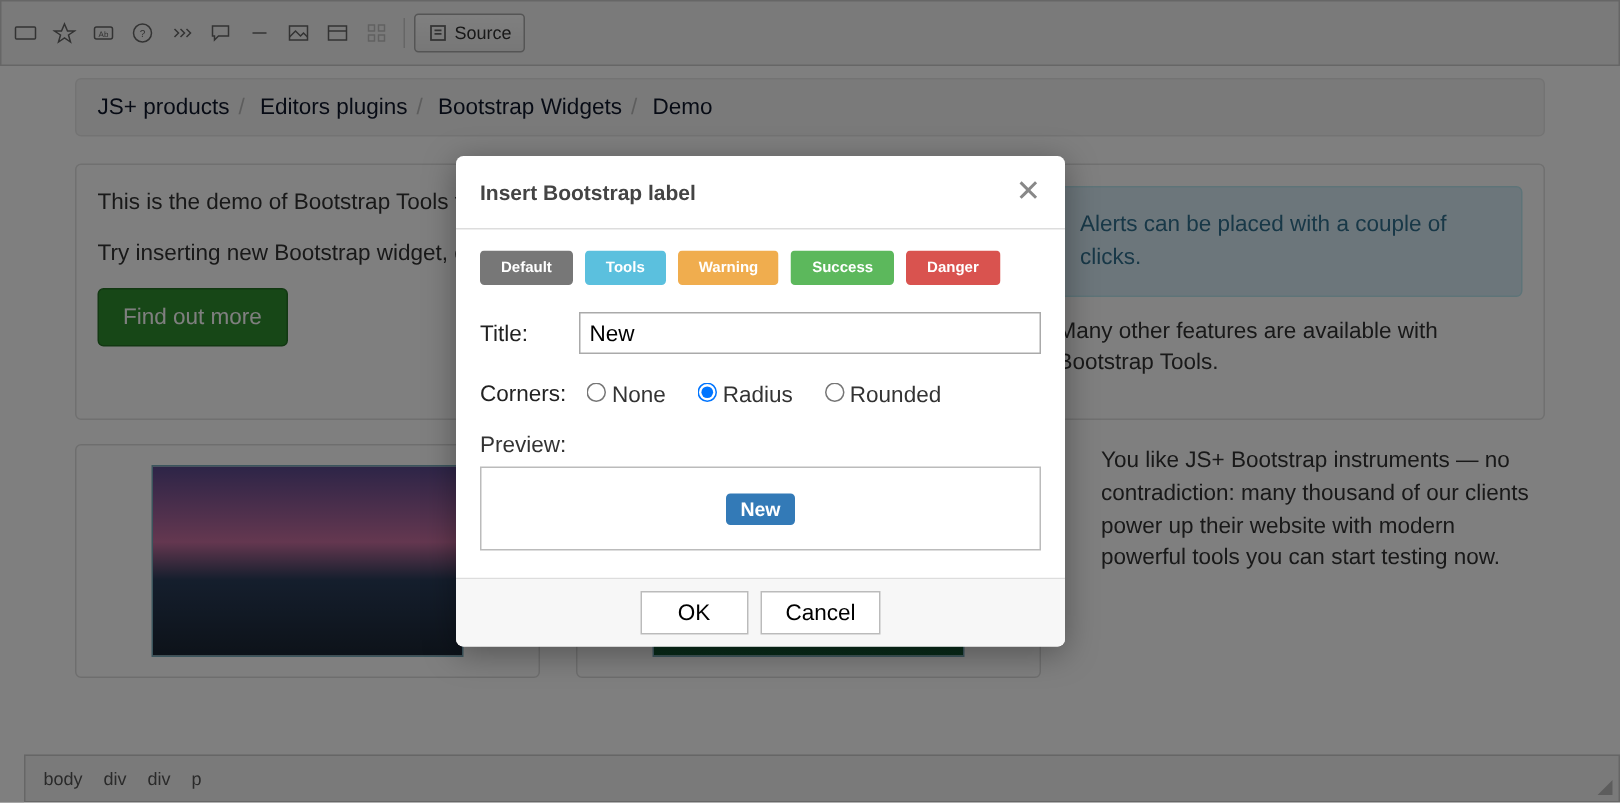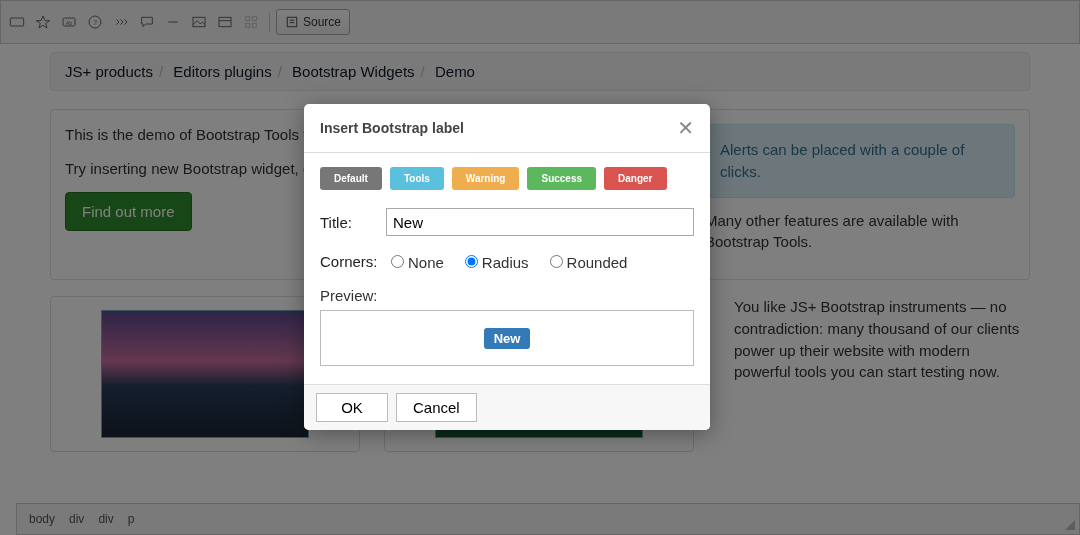--- a/index.html
+++ b/index.html
@@ -111,21 +111,21 @@
   .preview-box {
     border: 1px solid #bbb; height: 56px; display: flex; align-items: center;
     justify-content: center; margin-top: 6px;
   }
   .preview-label {
     background: #337ab7; color: #fff; padding: 3px 10px; font-size: 13px;
     font-weight: bold; border-radius: 3px;
   }
   .dialog-footer {
     border-top: 1px solid #ddd; background: #f7f7f7; padding: 8px 12px;
-    display: flex; justify-content: flex-start; gap: 8px;
+    display: flex; justify-content: center; gap: 8px;
     border-radius: 0 0 5px 5px;
   }
   .dlg-btn {
     min-width: 72px; padding: 5px 16px; background: #fff; border: 1px solid #bbb;
     font-size: 15px; cursor: pointer;
   }
 </style>
 </head>
 <body>
 

